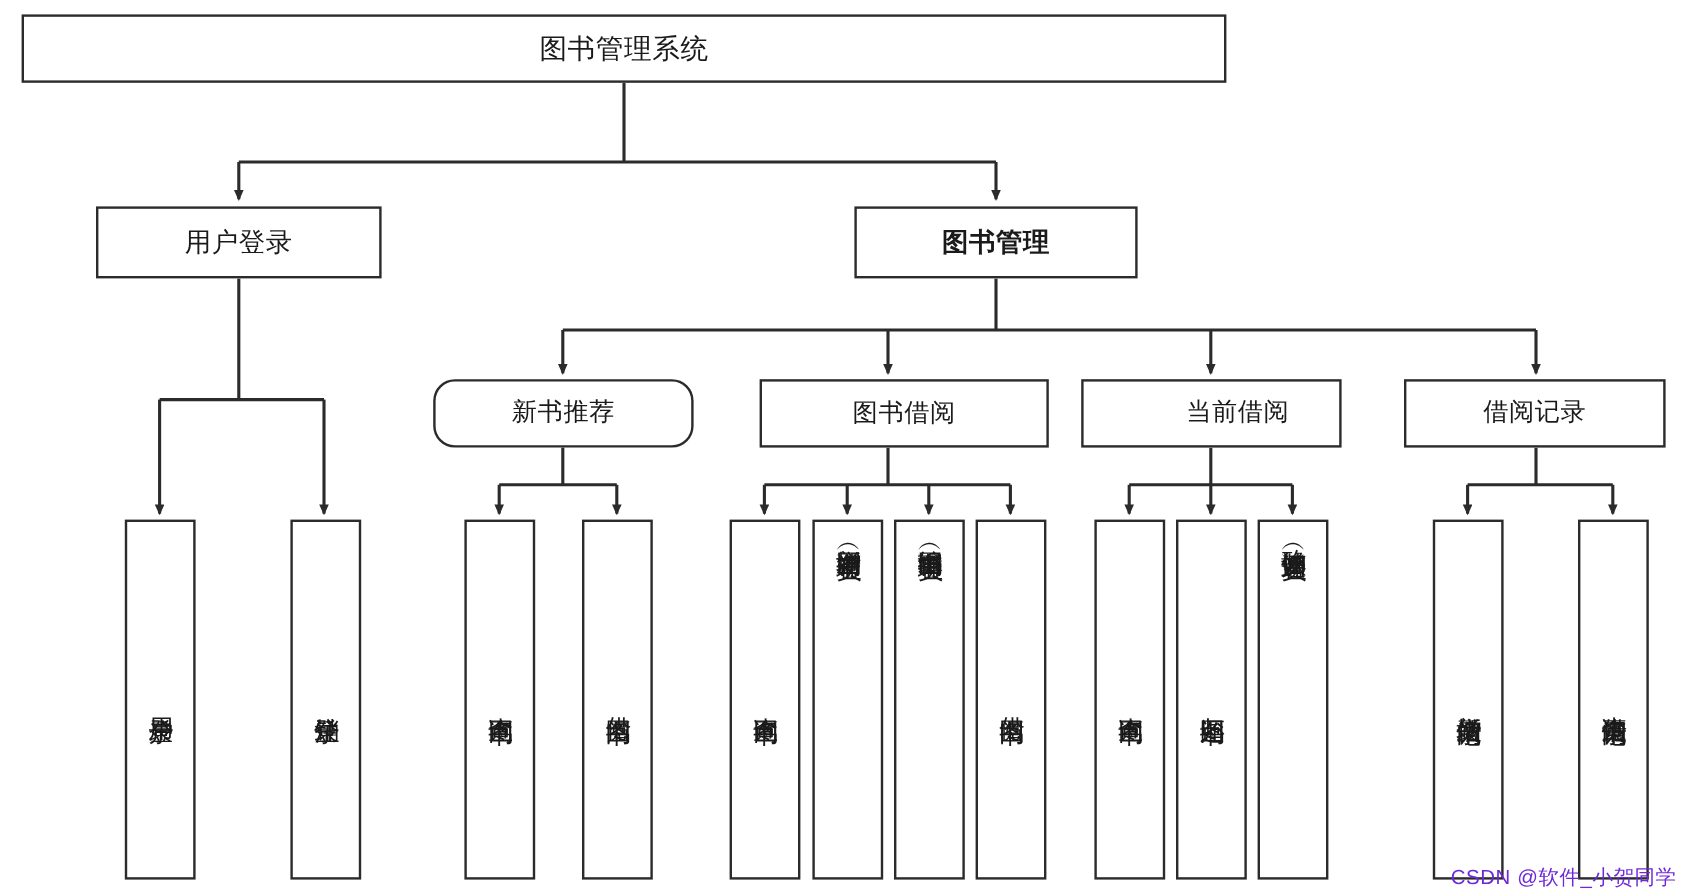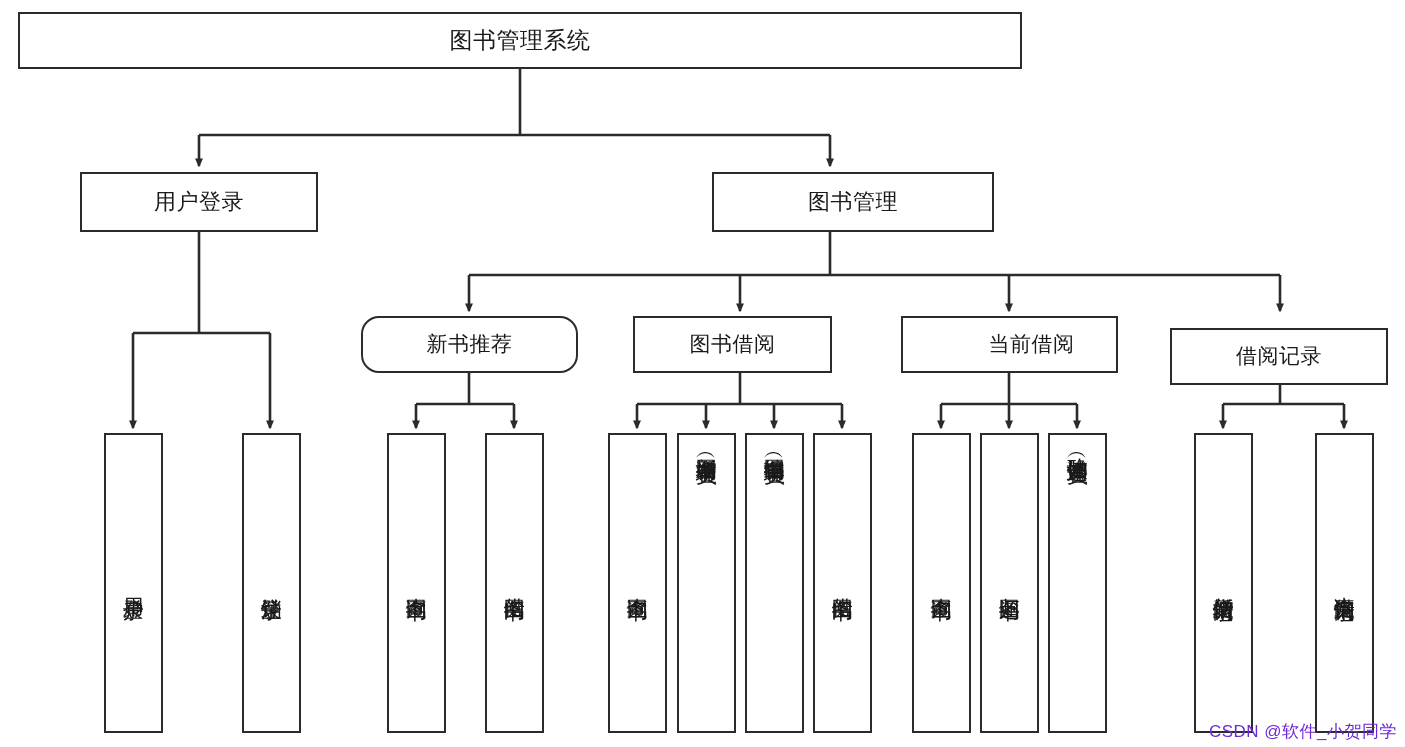--- a/index.html
+++ b/index.html
@@ -126,34 +126,34 @@
     </g>
   </svg>
 
   <div class="node lvl0" style="left:18px; top:12px; width:1004px; height:57px;">
     <span class="node-label">图书管理系统</span>
   </div>
 
   <div class="node lvl1" style="left:80px; top:172px; width:238px; height:60px;">
     <span class="node-label">用户登录</span>
   </div>
-  <div class="node lvl1" style="left:712px; top:172px; width:282px; height:60px;">
+  <div class="node lvl1" style="left:712px; top:172px; width:236px; height:60px;font-weight:bold;">
     <span class="node-label">图书管理</span>
   </div>
 
   <div class="node lvl2" style="left:361px; top:316px; width:217px; height:57px;border-radius:18px;">
     <span class="node-label">新书推荐</span>
   </div>
-  <div class="node lvl2" style="left:633px; top:316px; width:199px; height:57px;font-family:Liberation Serif, serif;">
+  <div class="node lvl2" style="left:633px; top:316px; width:241px; height:57px;font-family:Liberation Serif, serif;">
     <span class="node-label">图书借阅</span>
   </div>
   <div class="node lvl2" style="left:901px; top:316px; width:217px; height:57px;padding-left:44px;">
     <span class="node-label">当前借阅</span>
   </div>
-  <div class="node lvl2" style="left:1170px; top:328px; width:218px; height:57px;">
+  <div class="node lvl2" style="left:1170px; top:316px; width:218px; height:57px;">
     <span class="node-label">借阅记录</span>
   </div>
 
   <div class="node leaf center" style="left:104px; top:433px; width:59px; height:300px;">
     <span class="node-label">用户登录</span>
   </div>
   <div class="node leaf center" style="left:242px; top:433px; width:59px; height:300px;">
     <span class="node-label">注销登录</span>
   </div>
 

